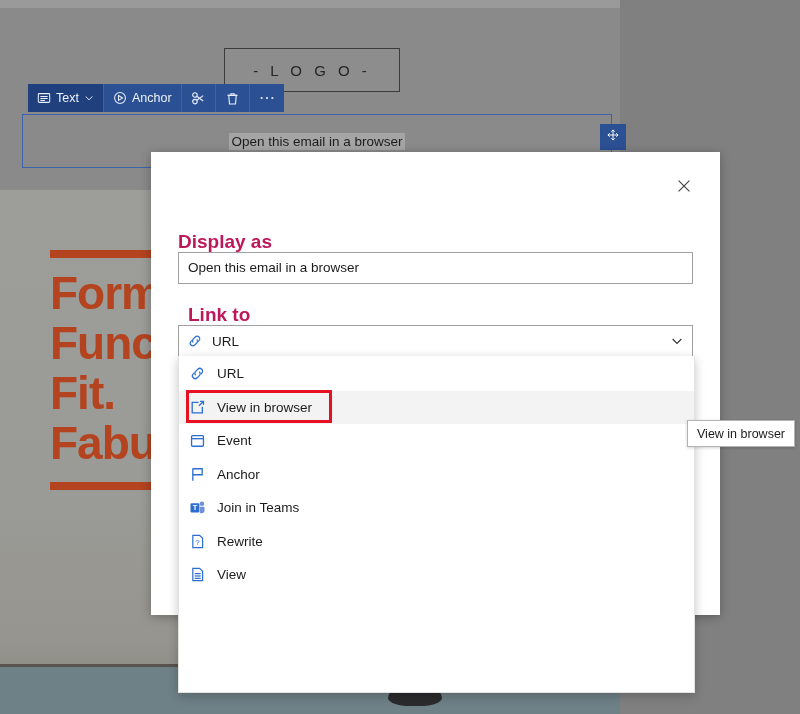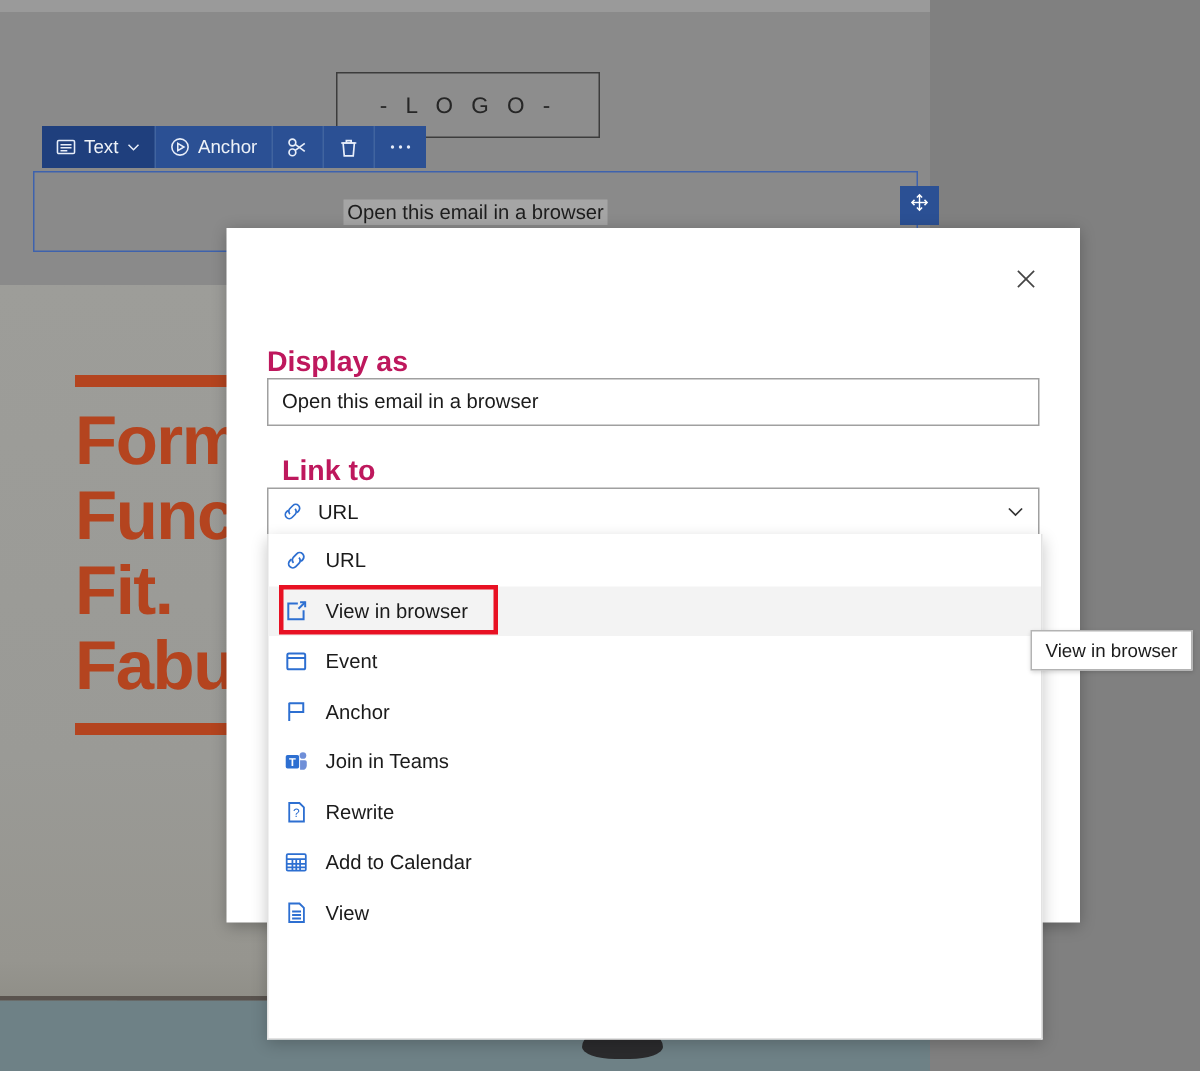--- a/index.html
+++ b/index.html
@@ -362,34 +362,20 @@
       <span class="dd-ico">
         <svg width="17" height="17" viewBox="0 0 16 16" fill="none" stroke="#2d6fd1" stroke-width="1.15">
           <path d="M3.6 2.2 H10 L12.8 5 V13.8 H3.6 Z"></path>
           <text x="8.1" y="11.2" font-size="7.6" font-family="Liberation Sans, sans-serif" fill="#2d6fd1" stroke="none" text-anchor="middle">?</text>
         </svg>
       </span>
       <span>Rewrite</span>
     </div>
     <div class="dd-item">
       <span class="dd-ico">
-        <svg width="17" height="17" viewBox="0 0 16 16" fill="none" stroke="#2d6fd1" stroke-width="1.1">
-          <rect x="2" y="3.2" width="12" height="10.4" rx="0.8"></rect>
-          <line x1="2" y1="6.4" x2="14" y2="6.4"></line>
-          <line x1="5.6" y1="6.4" x2="5.6" y2="13.6"></line>
-          <line x1="8" y1="6.4" x2="8" y2="13.6"></line>
-          <line x1="10.4" y1="6.4" x2="10.4" y2="13.6"></line>
-          <line x1="2" y1="9.4" x2="14" y2="9.4"></line>
-          <line x1="2" y1="11.6" x2="14" y2="11.6"></line>
-        </svg>
-      </span>
-      <span>Add to Calendar</span>
-    </div>
-    <div class="dd-item">
-      <span class="dd-ico">
         <svg width="17" height="17" viewBox="0 0 16 16" fill="none" stroke="#2d6fd1" stroke-width="1.15">
           <path d="M3.6 2.2 H10 L12.8 5 V13.8 H3.6 Z"></path>
           <line x1="5.4" y1="7.2" x2="11" y2="7.2"></line>
           <line x1="5.4" y1="9.4" x2="11" y2="9.4"></line>
           <line x1="5.4" y1="11.6" x2="11" y2="11.6"></line>
         </svg>
       </span>
       <span>View</span>
     </div>
   </div>

